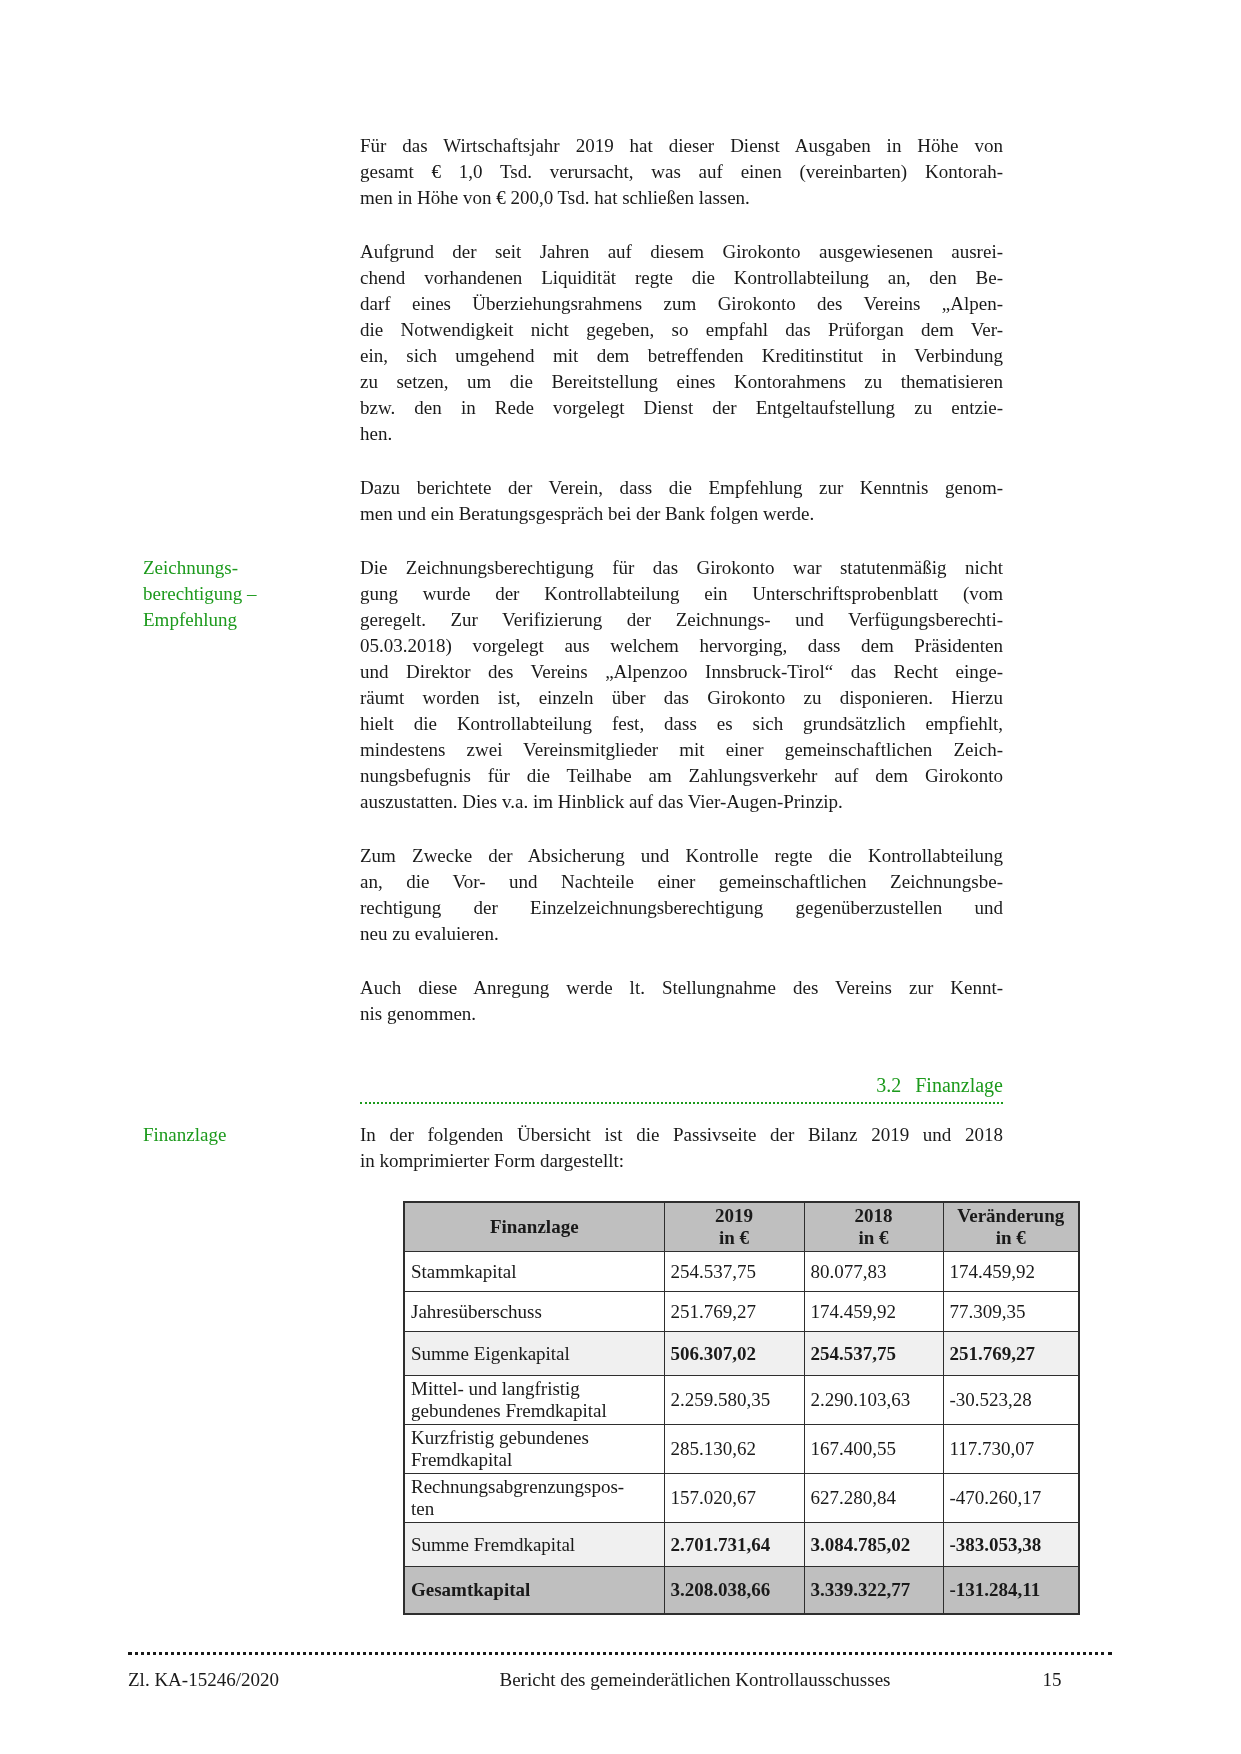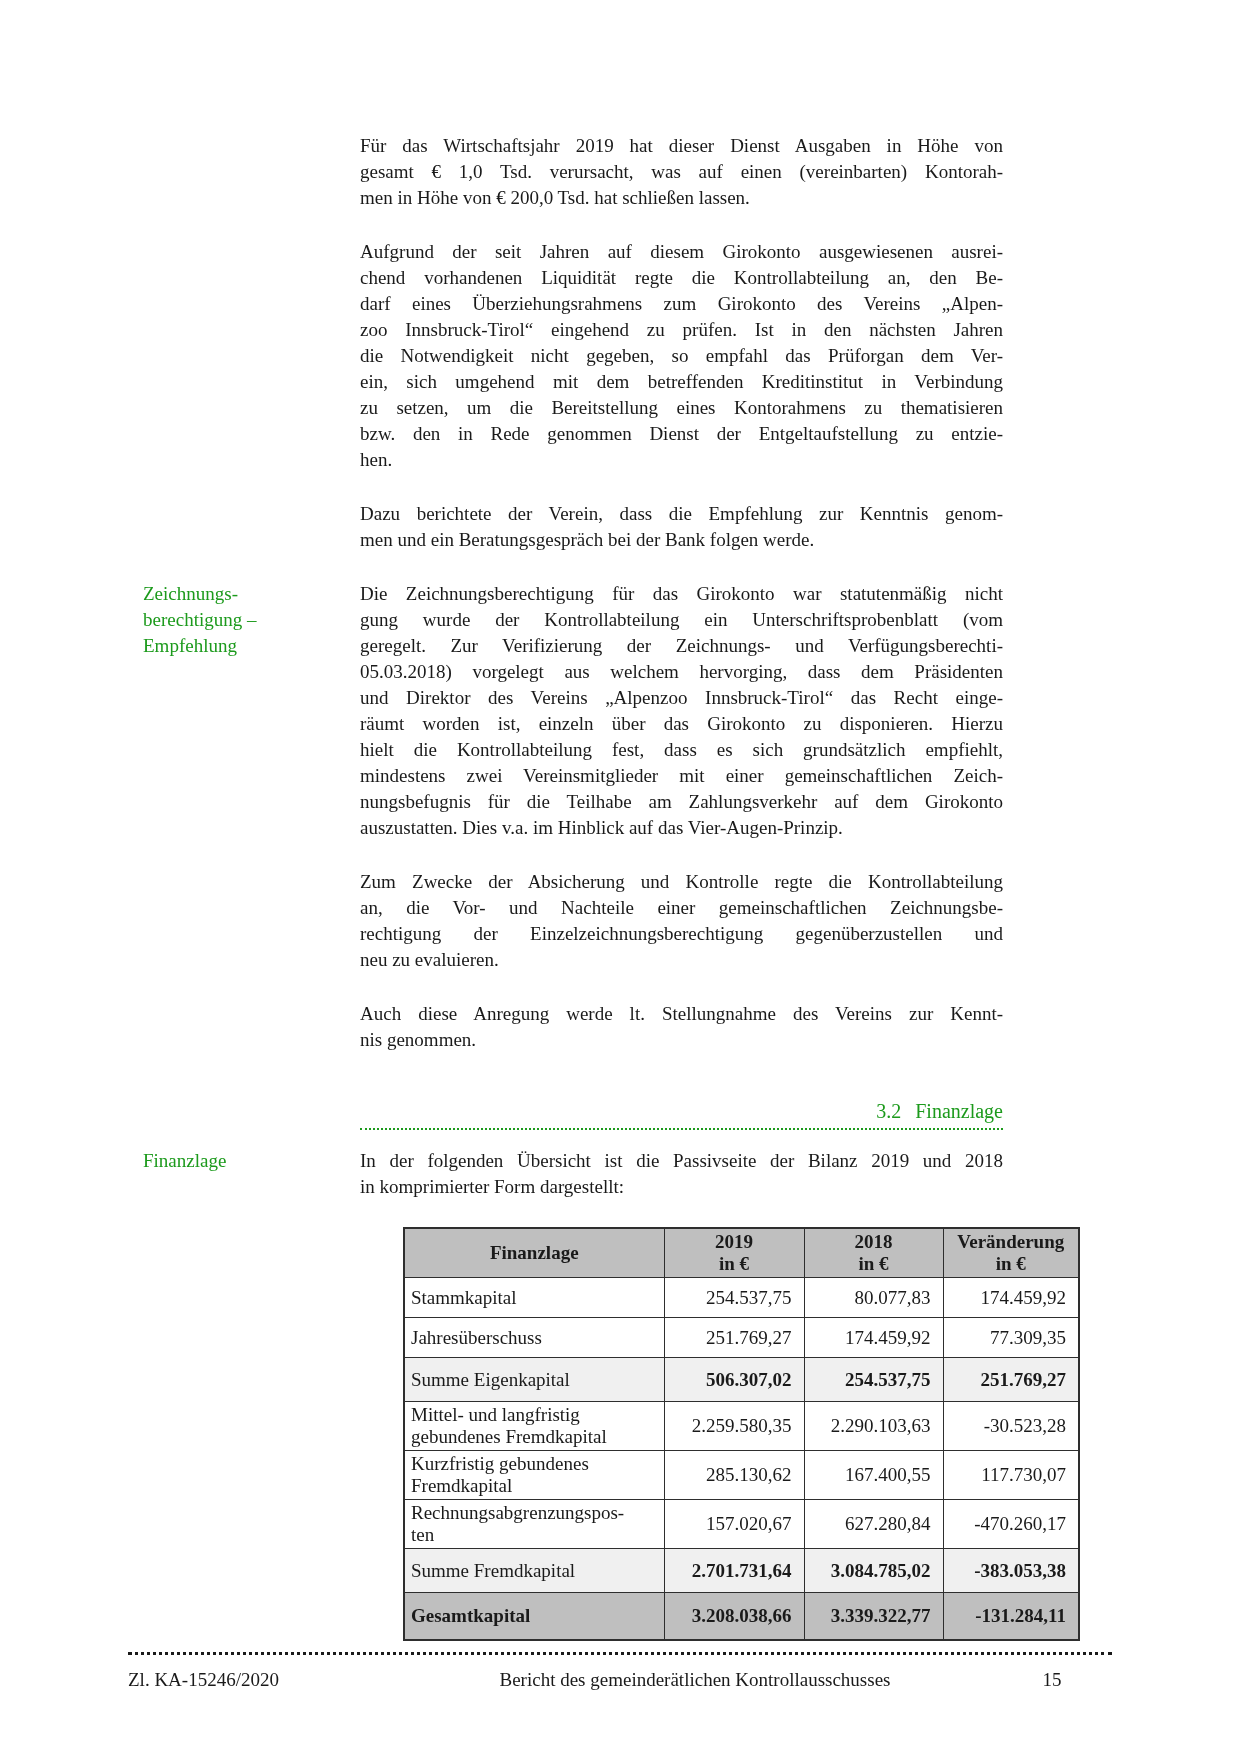--- a/index.html
+++ b/index.html
@@ -51,21 +51,21 @@
   }
   table.fin th, table.fin td{
     border:1px solid #2e2e2e;
     vertical-align:middle;
     padding:2px 6px;
     line-height:22px;
   }
   table.fin thead tr{height:47px; background:var(--header-gray);}
   table.fin th{font-weight:bold; text-align:center;}
   table.fin td.lbl{text-align:left; }
-  table.fin td.val{text-align:right; padding-right:12px;}
+  table.fin td.val{padding-right:12px;}
   tr.single{height:40px;}
   tr.double{height:47px;}
   tr.sum{height:44px; background:var(--sum-gray);}
   tr.sum td.val{font-weight:bold;}
   tr.total{height:47px; background:var(--header-gray);}
   tr.total td{font-weight:bold;}
 
   .footer{
     position:absolute;
     left:128px; top:1652px;
@@ -92,25 +92,24 @@
 
         <div class="para">
             <div class="tline">Für das Wirtschaftsjahr 2019 hat dieser Dienst Ausgaben in Höhe von</div>
             <div class="tline">gesamt € 1,0 Tsd. verursacht, was auf einen (vereinbarten) Kontorah-</div>
             <div class="tline last">men in Höhe von € 200,0 Tsd. hat schließen lassen.</div>
           </div>
         <div class="para">
             <div class="tline">Aufgrund der seit Jahren auf diesem Girokonto ausgewiesenen ausrei-</div>
             <div class="tline">chend vorhandenen Liquidität regte die Kontrollabteilung an, den Be-</div>
             <div class="tline">darf eines Überziehungsrahmens zum Girokonto des Vereins „Alpen-</div>
-            <div class="tline">zoo Innsbruck-Tirol“ eingehend zu prüfen. Ist in den nächsten Jahren</div>
             <div class="tline">die Notwendigkeit nicht gegeben, so empfahl das Prüforgan dem Ver-</div>
             <div class="tline">ein, sich umgehend mit dem betreffenden Kreditinstitut in Verbindung</div>
             <div class="tline">zu setzen, um die Bereitstellung eines Kontorahmens zu thematisieren</div>
-            <div class="tline">bzw. den in Rede genommen Dienst der Entgeltaufstellung zu entzie-</div>
+            <div class="tline">bzw. den in Rede vorgelegt Dienst der Entgeltaufstellung zu entzie-</div>
             <div class="tline last">hen.</div>
           </div>
         <div class="para">
             <div class="tline">Dazu berichtete der Verein, dass die Empfehlung zur Kenntnis genom-</div>
             <div class="tline last">men und ein Beratungsgespräch bei der Bank folgen werde.</div>
           </div>
 
       </div>
     </div>
 

